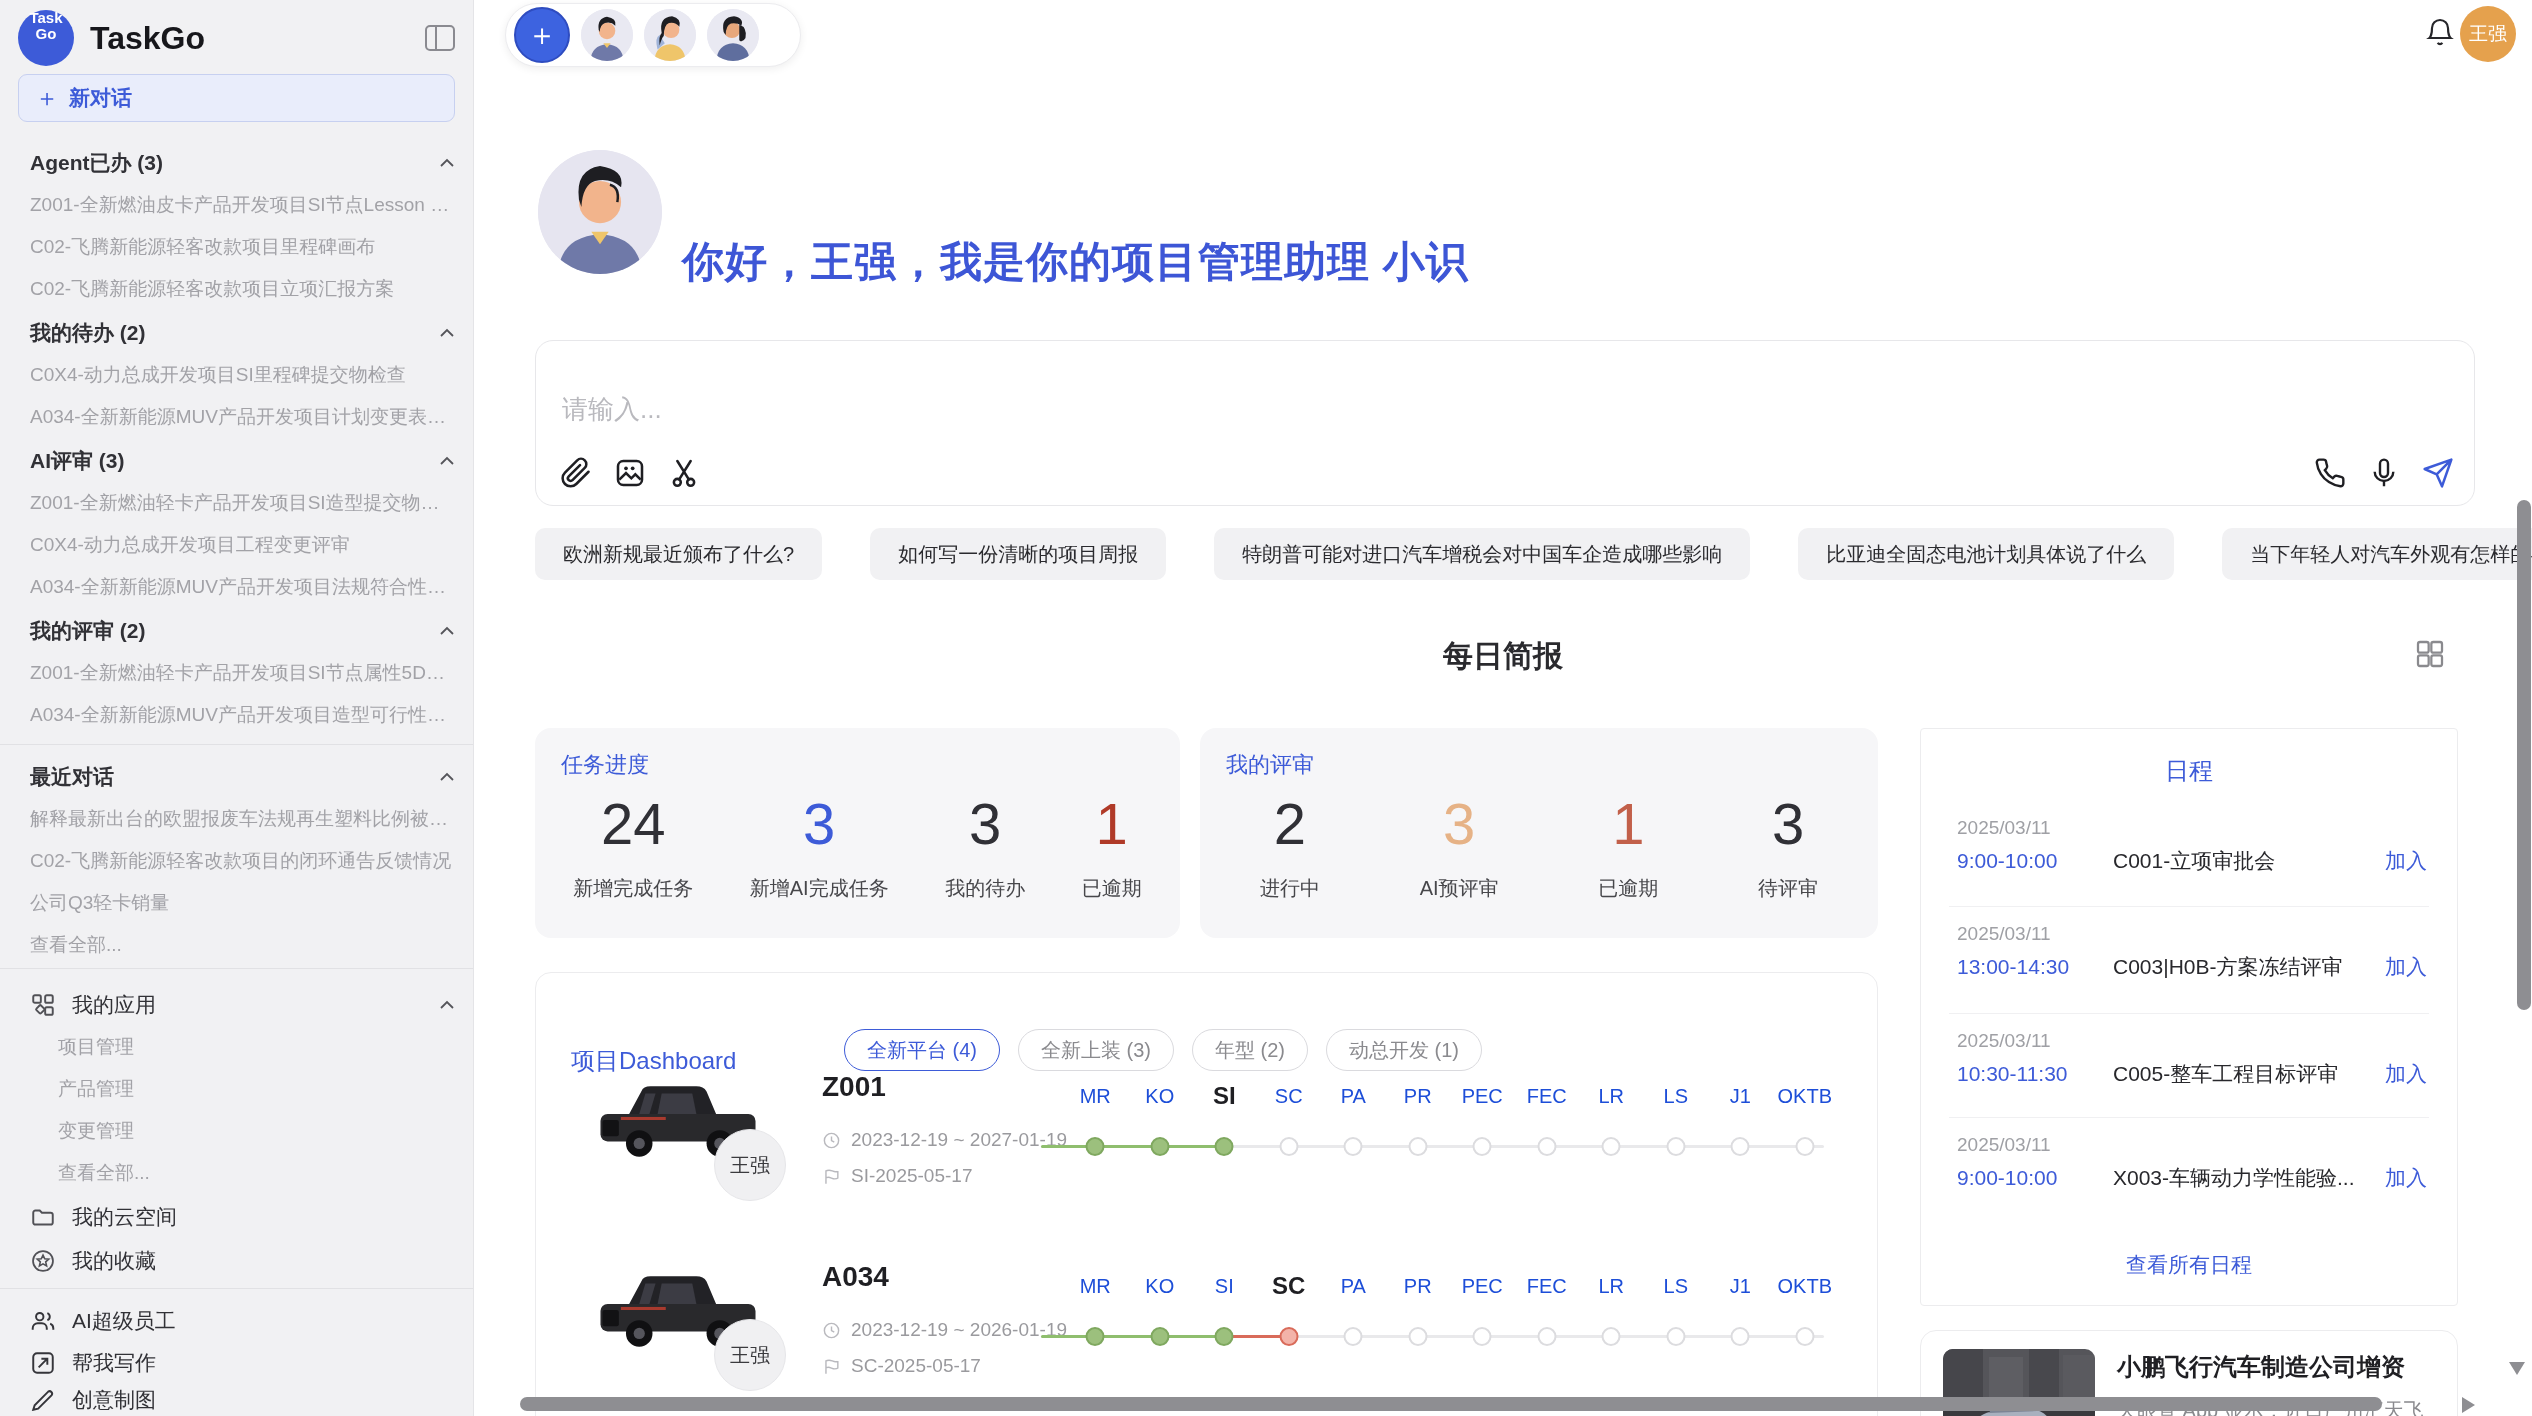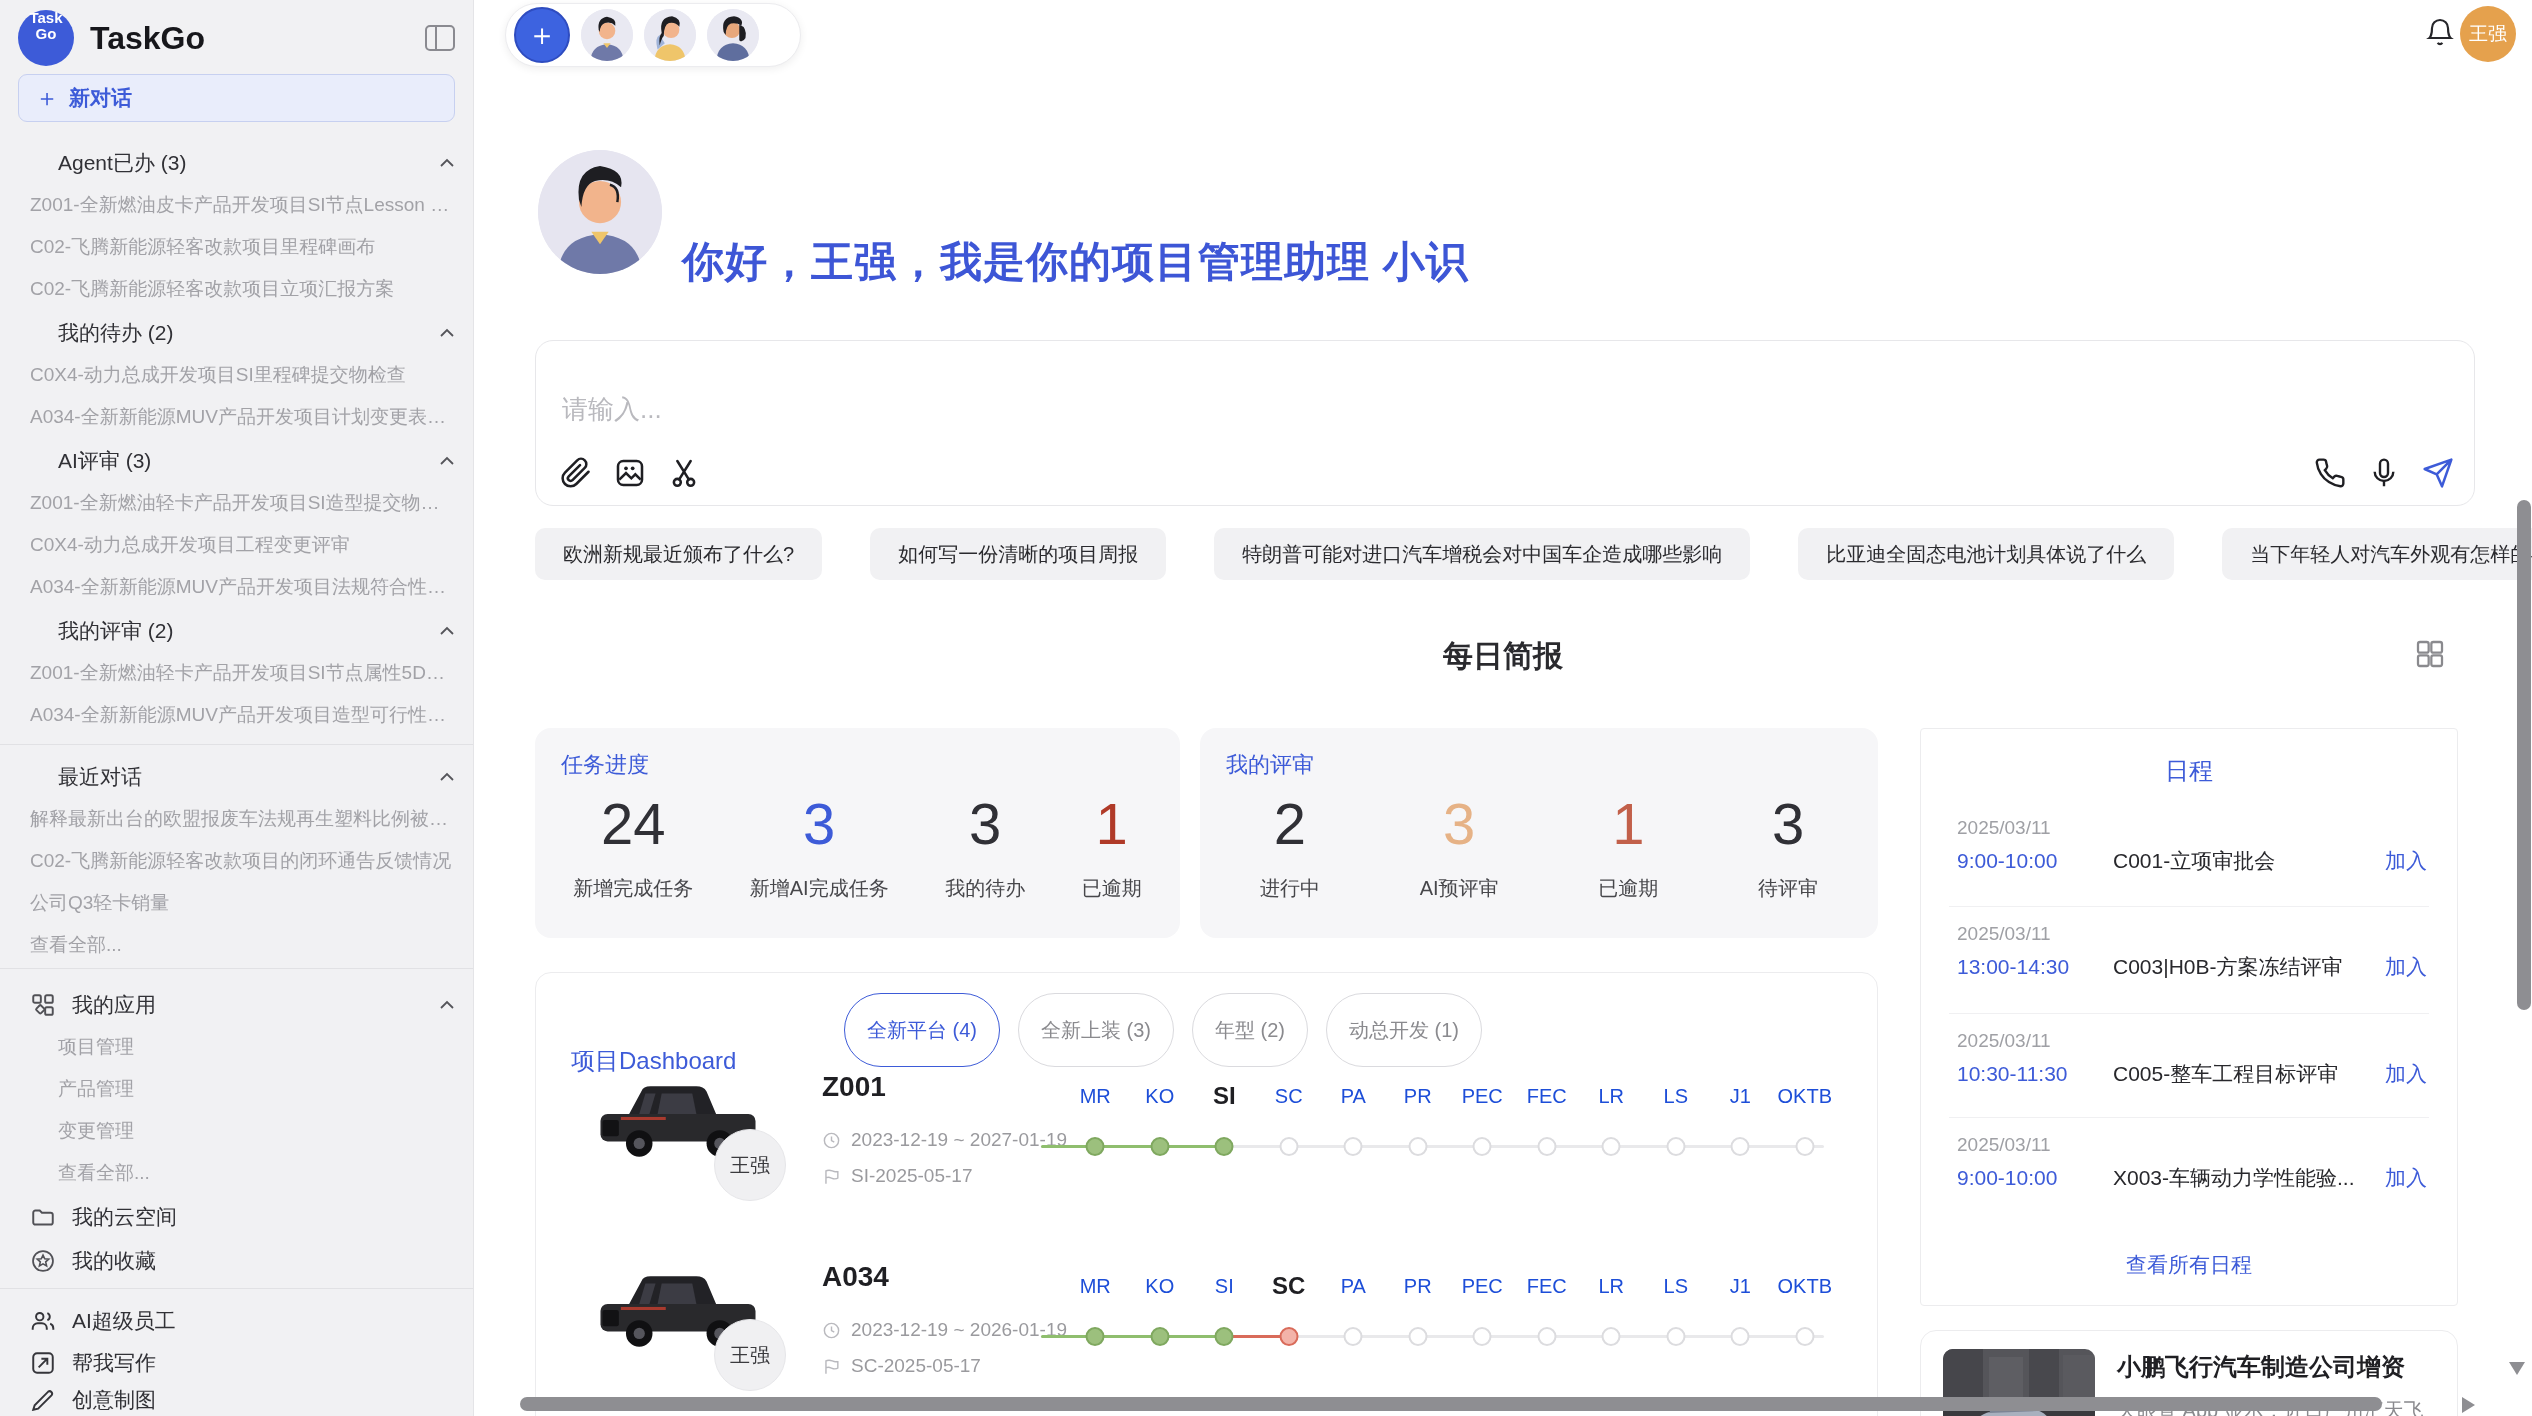--- a/index.html
+++ b/index.html
@@ -7,21 +7,21 @@
 
   
   .sidebar{position:absolute;left:0;top:0;width:474px;height:1416px;background:#F1F1F3;border-right:1px solid #E4E4E7;box-sizing:border-box;}
   .srow{position:absolute;left:30px;right:18px;height:42px;display:flex;align-items:center;}
   .logo-circle{width:56px;height:56px;border-radius:50%;background:#3D5BD8;color:#fff;display:flex;flex-direction:column;align-items:center;justify-content:flex-start;font-size:15px;line-height:16px;font-weight:700;}
   .side-title{font-size:32px;font-weight:700;color:#17171B;margin-left:16px;flex:1;}
   .panel-icon{width:26px;height:22px;border:2px solid #8A8A90;border-radius:5px;position:relative;}
   .panel-icon::after{content:"";position:absolute;left:8px;top:0;bottom:0;width:2px;background:#8A8A90;}
   .new-chat{position:absolute;left:18px;right:18px;top:74px;height:48px;border-radius:9px;background:#E9EDFB;border:1px solid #C7D0F0;display:flex;align-items:center;padding:0 16px;box-sizing:border-box;color:#3D5BD8;font-size:21px;font-weight:600;cursor:pointer;}
   .new-chat .plus{font-size:24px;margin-right:10px;font-weight:400;}
-  .shead{font-size:21px;color:#313136;font-weight:400;justify-content:space-between;margin-left:28px;}
+  .shead{font-size:21px;color:#313136;font-weight:700;justify-content:space-between;}
   .sitem{font-size:19px;color:#A2A2A7;white-space:nowrap;overflow:hidden;text-overflow:ellipsis;display:block;line-height:42px;}
   .sdivider{position:absolute;left:0;right:0;height:1px;background:#E1E1E4;}
   .chev{width:16px;height:10px;flex:0 0 auto;}
   .icon-sm{width:26px;height:26px;margin-right:16px;flex:0 0 auto;}
   .srow.dark{font-size:21px;color:#313136;}
   .sub{left:58px;}
 
   
   .pill{position:absolute;left:505px;top:3px;height:64px;width:296px;background:#fff;border:1px solid #ECECEF;border-radius:34px;box-shadow:0 2px 8px rgba(0,0,0,.07);display:flex;align-items:center;padding:0 8px;box-sizing:border-box;gap:11px;}
   .plus-btn{width:52px;height:52px;border-radius:50%;background:#3D63E0;border:2px solid #2E4CC0;color:#fff;display:flex;align-items:center;justify-content:center;font-size:30px;cursor:pointer;}
@@ -53,21 +53,21 @@
   .stat-row{position:absolute;left:10px;right:10px;top:62px;display:flex;justify-content:space-around;}
   .stat{text-align:center;}
   .stat .num{font-size:58px;font-weight:400;}
   .stat .lab{font-size:20px;color:#47474B;margin-top:18px;}
   .c-dark{color:#303036;} .c-blue{color:#3D5BD8;} .c-red{color:#B03A28;} .c-amber{color:#E6B286;} .c-rust{color:#C2604A;}
 
   
   .dash{position:absolute;left:535px;top:972px;width:1343px;height:520px;background:#fff;border:1px solid #ECECEE;border-radius:16px;box-sizing:border-box;}
   .dash-title{position:absolute;left:35px;top:26px;font-size:24px;color:#3D5BD8;margin-top:46px;}
   .fchips{position:absolute;left:308px;top:20px;display:flex;gap:18px;}
-  .fchip{height:40px;line-height:40px;padding:16px 22px;border-radius:999px;border:1px solid #DADADE;color:#8A8A8E;font-size:20px;background:#fff;cursor:pointer;white-space:nowrap;}
+  .fchip{height:40px;line-height:40px;padding:0 22px;border-radius:999px;border:1px solid #DADADE;color:#8A8A8E;font-size:20px;background:#fff;cursor:pointer;white-space:nowrap;margin-top:36px;}
   .fchip.sel{border:1px solid #3D5BD8;color:#3D5BD8;}
   .proj{position:absolute;left:0;width:100%;height:188px;}
   .car{position:absolute;left:58px;top:24px;width:168px;height:102px;}
   .owner{position:absolute;left:178px;top:84px;width:70px;height:70px;border-radius:50%;background:#F0F0F2;border:1px solid #E6E6E9;display:flex;align-items:center;justify-content:center;font-size:20px;color:#3A3A3E;}
   .pname{position:absolute;left:286px;top:26px;font-size:28px;font-weight:700;color:#1F1F23;}
   .pmeta{position:absolute;left:286px;display:flex;align-items:center;gap:10px;font-size:19px;color:#9A9A9E;}
   .ms{position:absolute;left:527px;top:34px;width:775px;height:120px;}
   .mlabels{display:flex;}
   .mcol{width:64.5px;text-align:center;font-size:20px;color:#1d4ed8;line-height:34px;}
   .mcol.cur{font-size:24px;color:#1F1F23;font-weight:700;}

